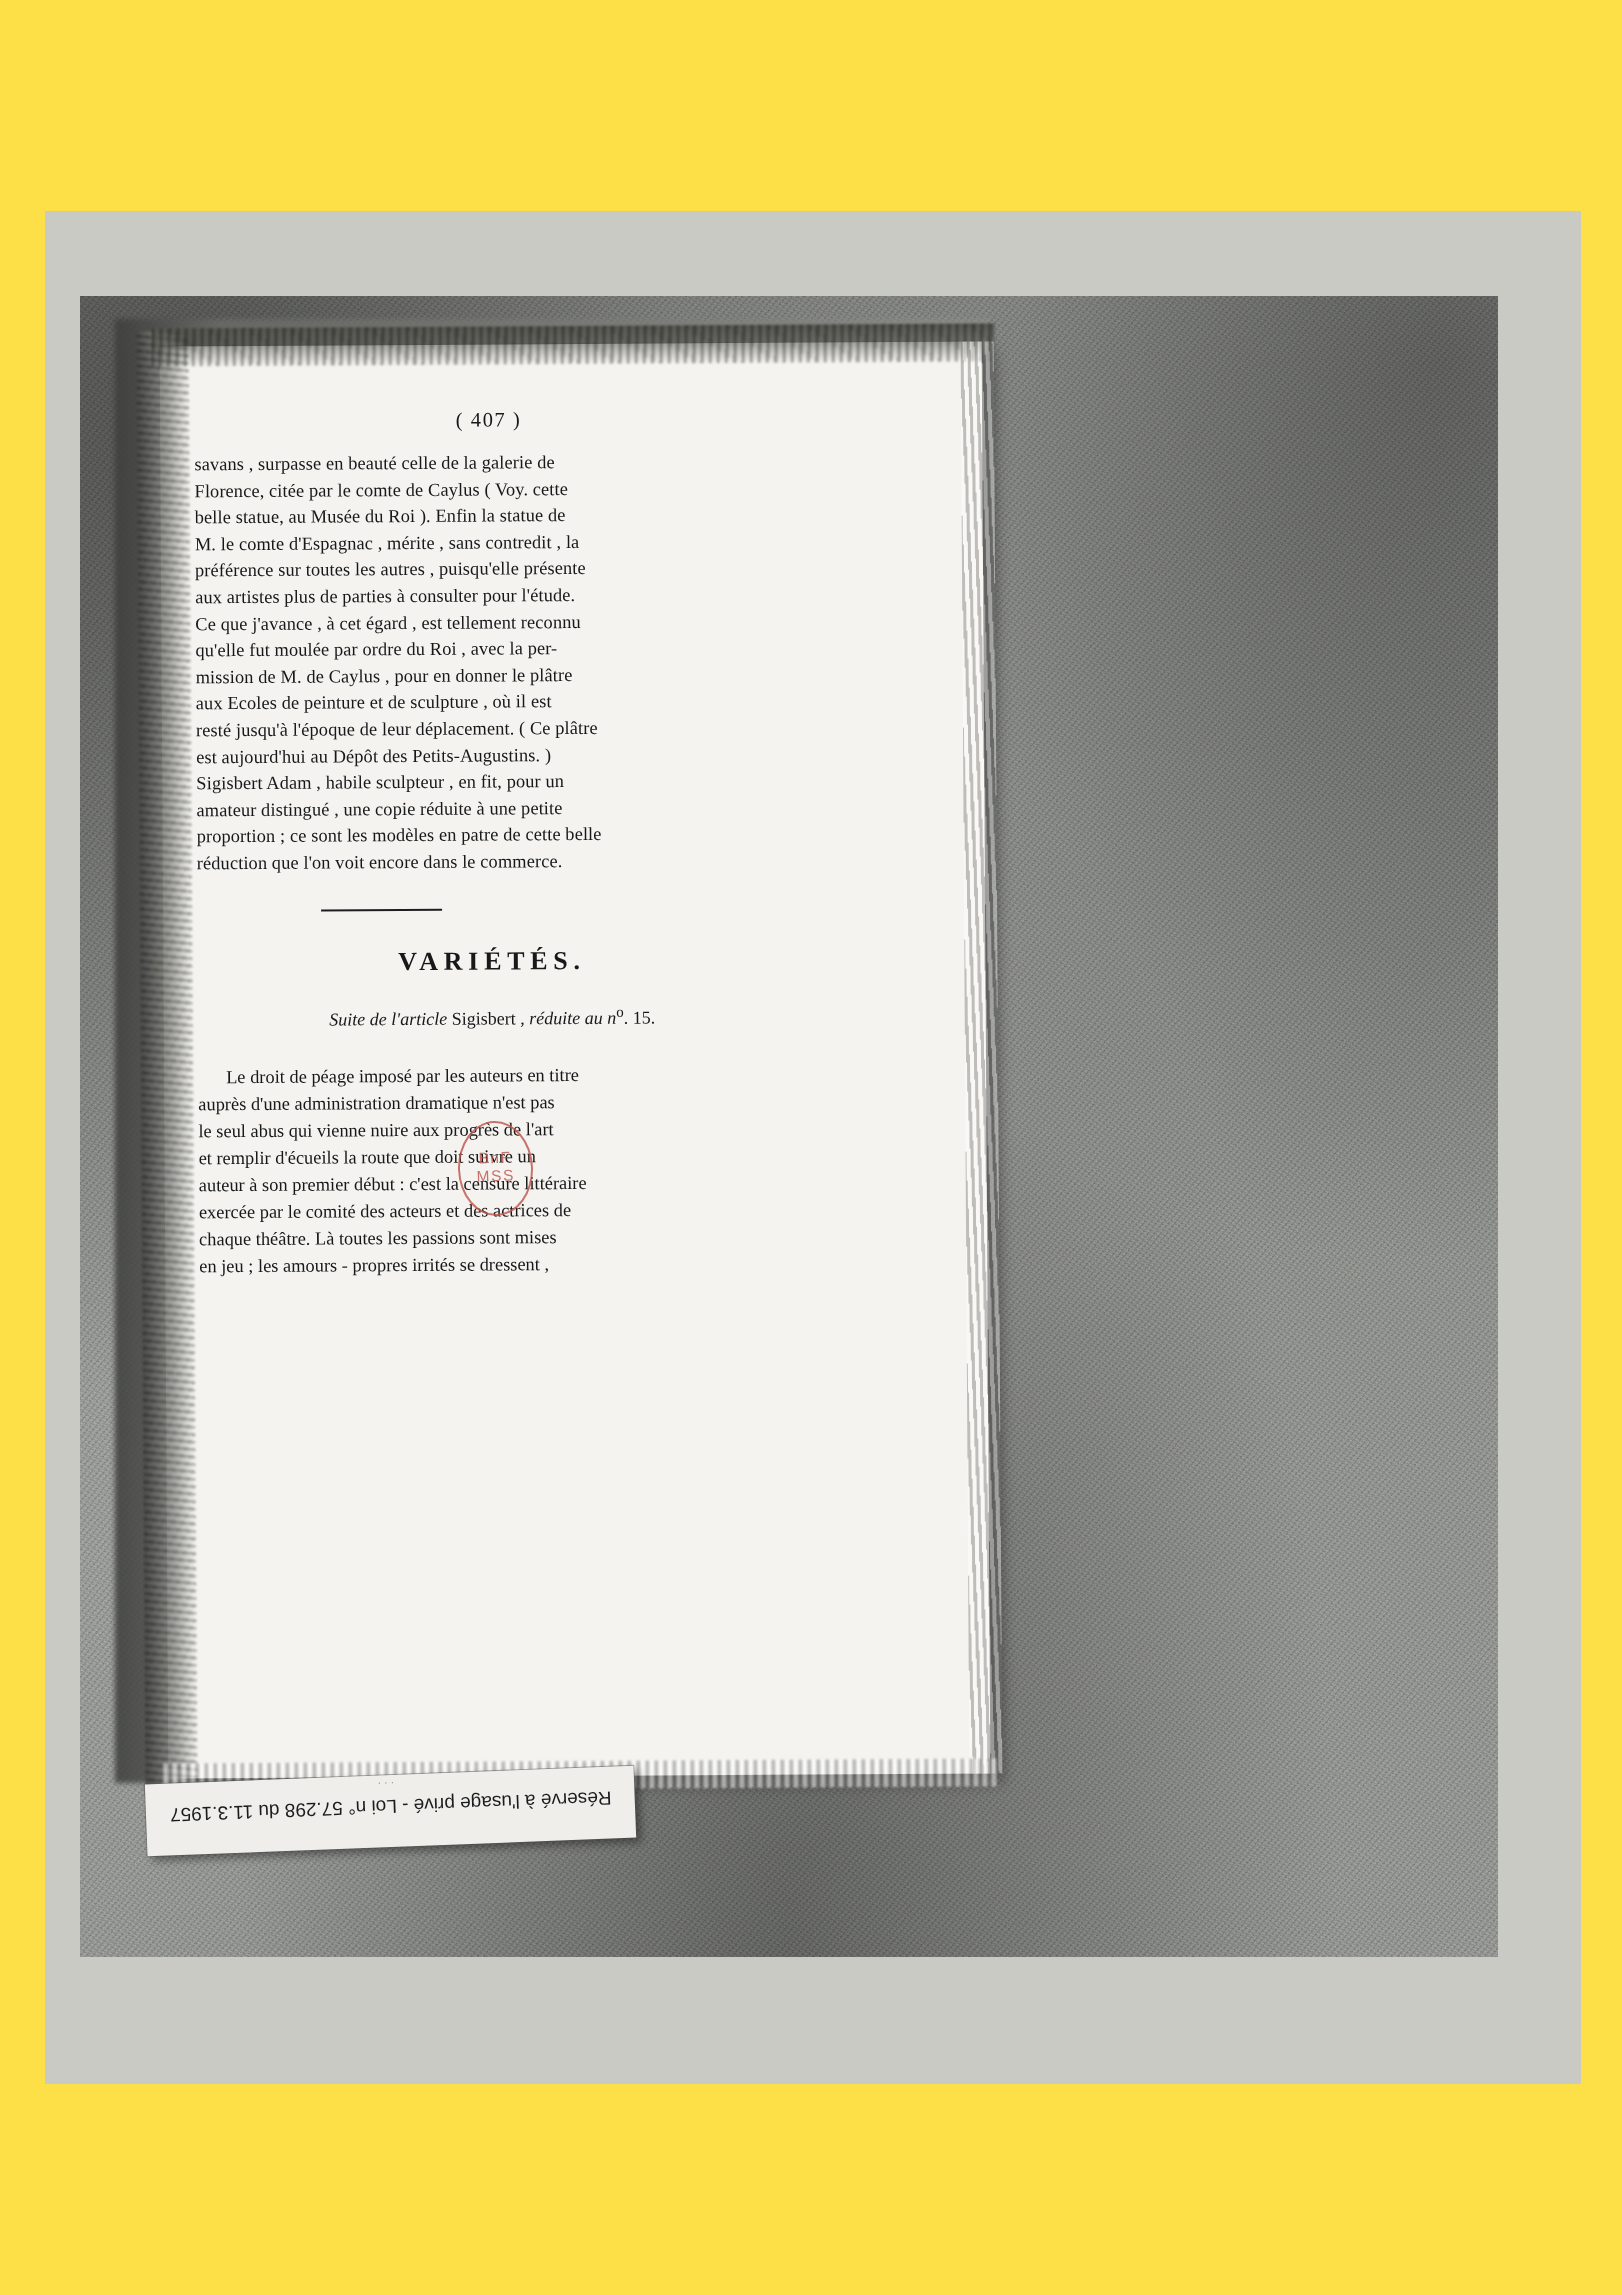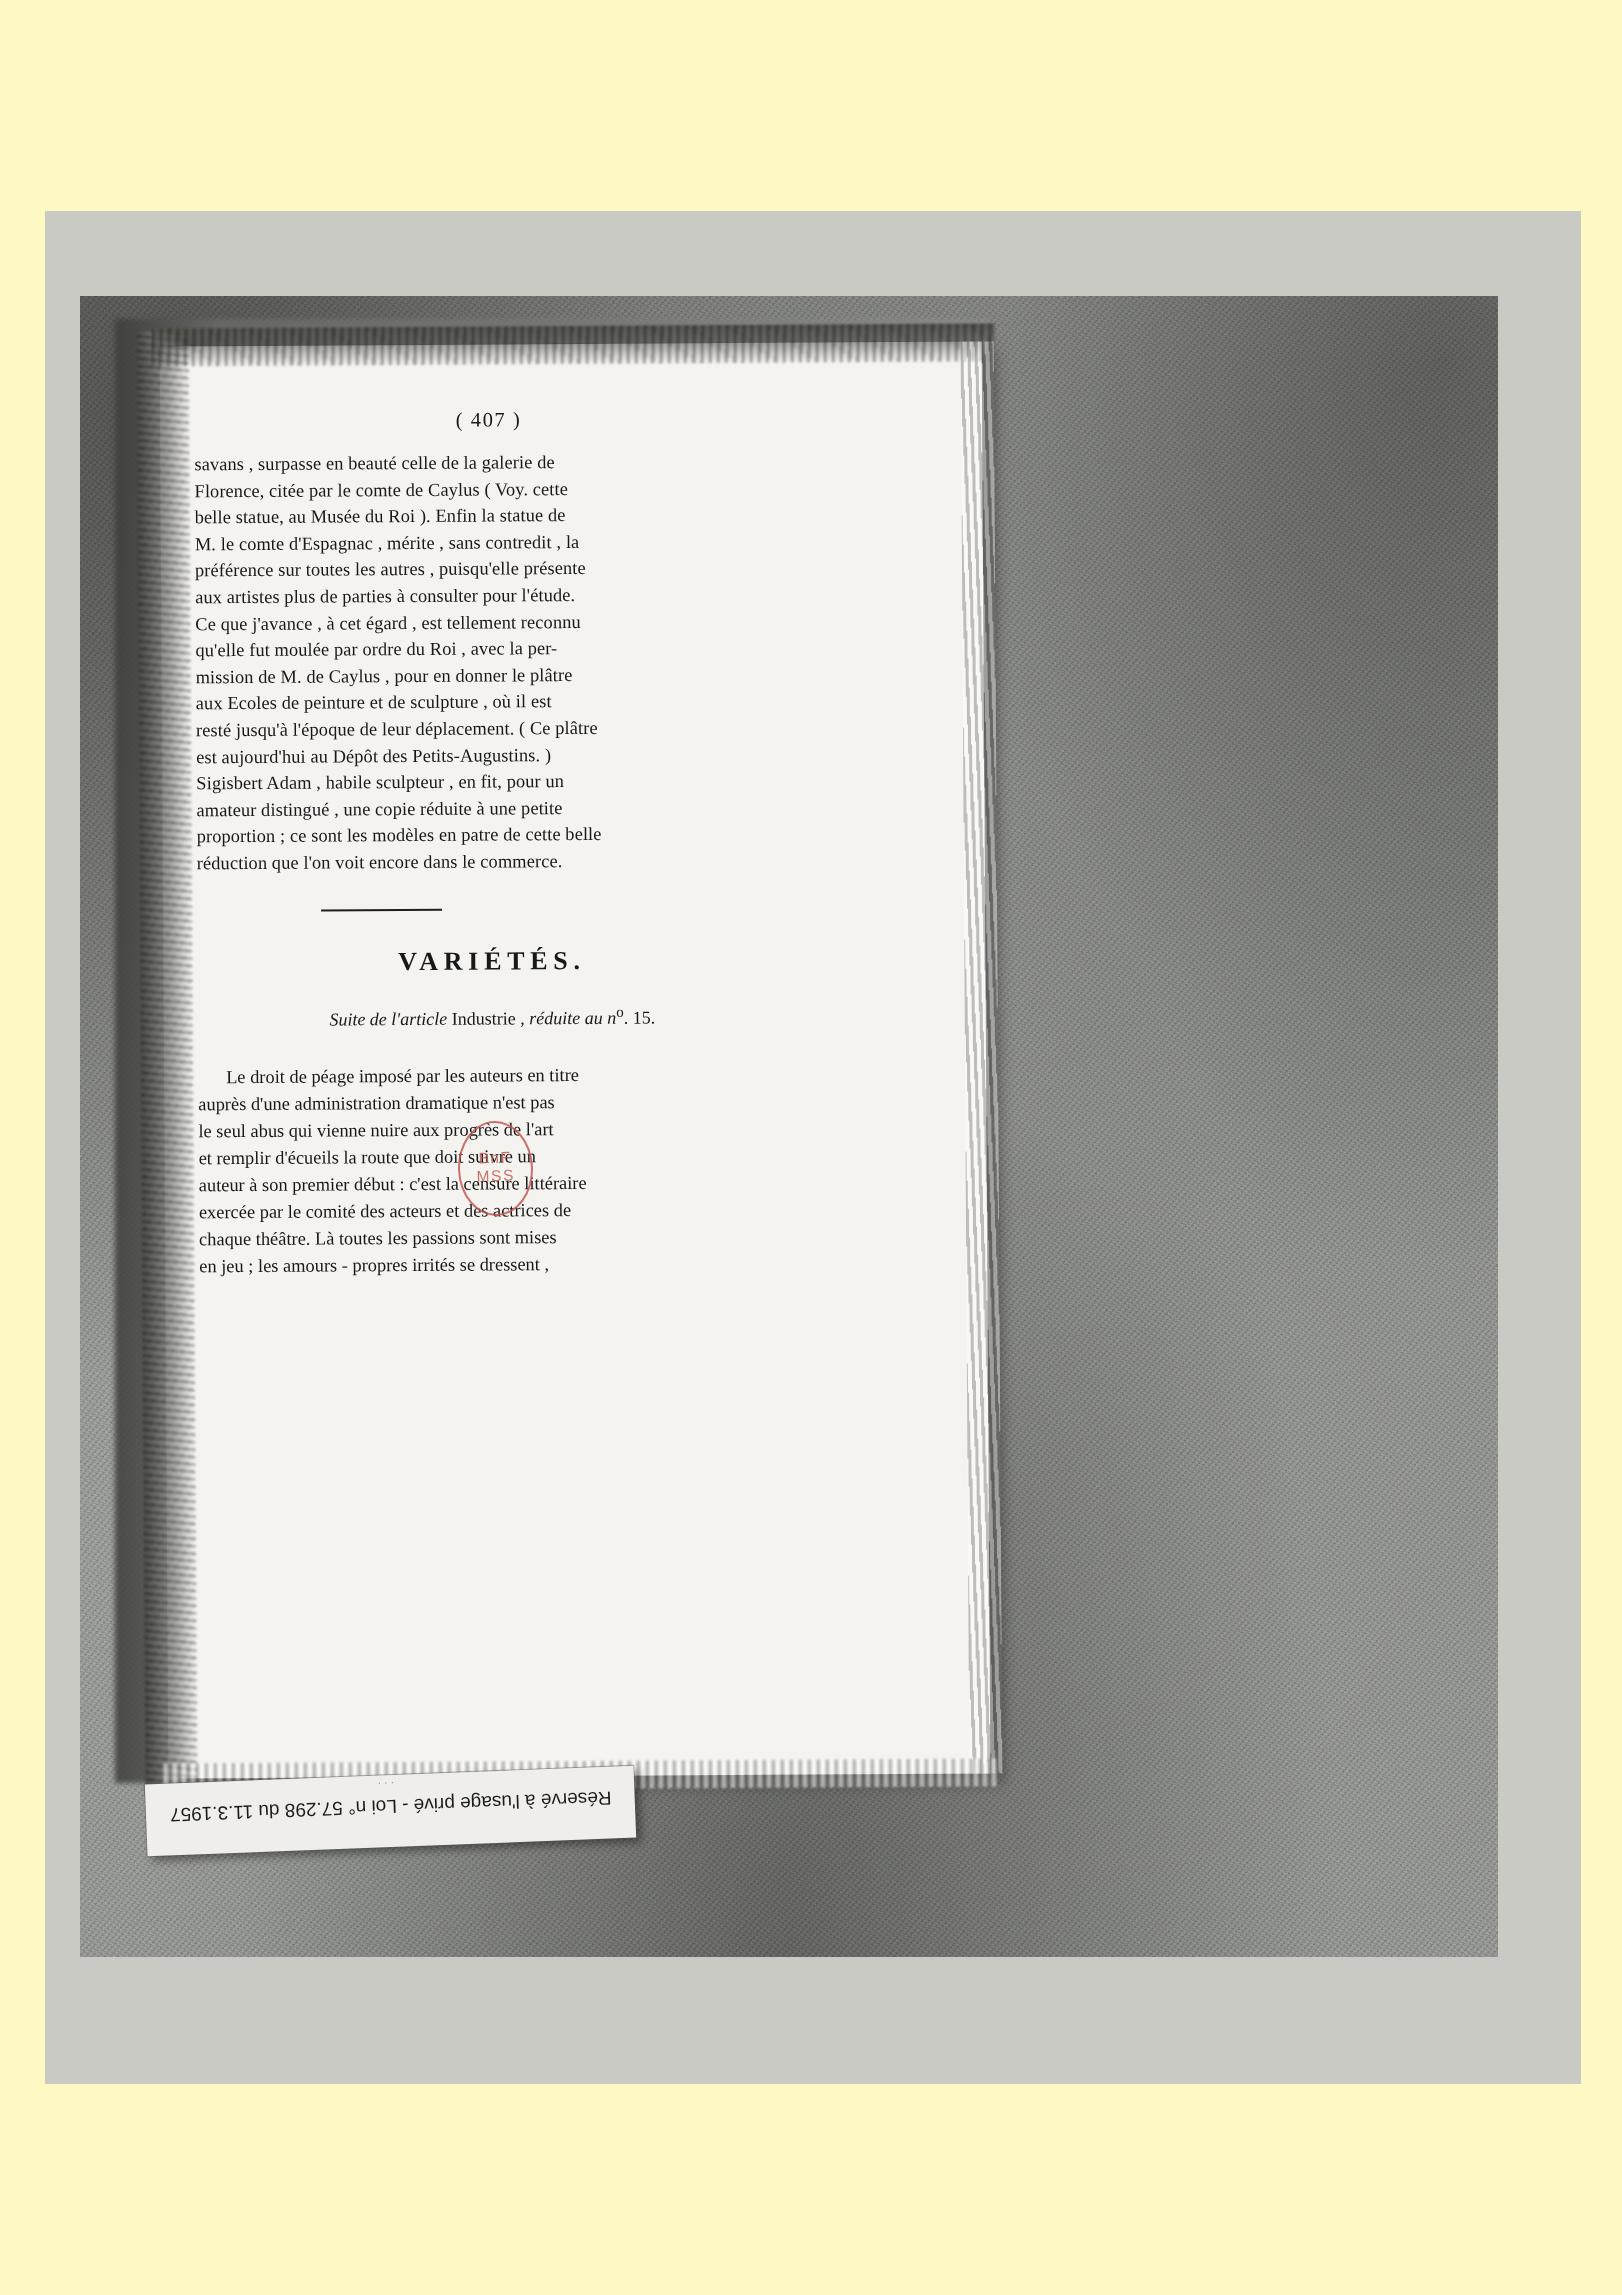--- a/index.html
+++ b/index.html
@@ -12,21 +12,21 @@
     height: 2295px;
     font-family: "Liberation Serif", serif;
     overflow: hidden;
   }
 
   
   #page {
     position: relative;
     width: 1622px;
     height: 2295px;
-    background: #fef9c3;
+    background: #fde047;
   }
 
   
   .mount {
     position: absolute;
     left: 45px;
     top: 211px;
     width: 1536px;
     height: 1873px;
     background: #c9cac3;
@@ -303,21 +303,21 @@
         <span class="ln">Sigisbert  Adam , habile  sculpteur , en fit, pour un</span>
         <span class="ln">amateur distingué , une copie réduite à une petite</span>
         <span class="ln">proportion ;  ce sont les modèles en patre de cette belle</span>
         <span class="ln">réduction que l'on voit encore dans le commerce.</span>
       </div>
 
       <div class="rule"></div>
 
       <div class="section-title">VARIÉTÉS.</div>
 
-      <div class="subtitle"><i>Suite de l'article</i><span> Industrie , </span><i>réduite au n</i><sup>o</sup><span>. 15.</span></div>
+      <div class="subtitle"><i>Suite de l'article</i><span> Sigisbert , </span><i>réduite au n</i><sup>o</sup><span>. 15.</span></div>
 
       <div class="par2">
         <span class="ln first">Le droit de péage imposé par les auteurs en titre</span>
         <span class="ln">auprès  d'une  administration  dramatique  n'est   pas</span>
         <span class="ln">le seul abus qui vienne nuire aux progrès de l'art</span>
         <span class="ln">et remplir d'écueils  la  route  que  doit  suivre  un</span>
         <span class="ln">auteur à son premier début : c'est la censure littéraire</span>
         <span class="ln">exercée par le comité des acteurs et des actrices de</span>
         <span class="ln">chaque  théâtre.  Là toutes  les  passions  sont mises</span>
         <span class="ln">en jeu ;  les amours - propres  irrités  se  dressent ,</span>

